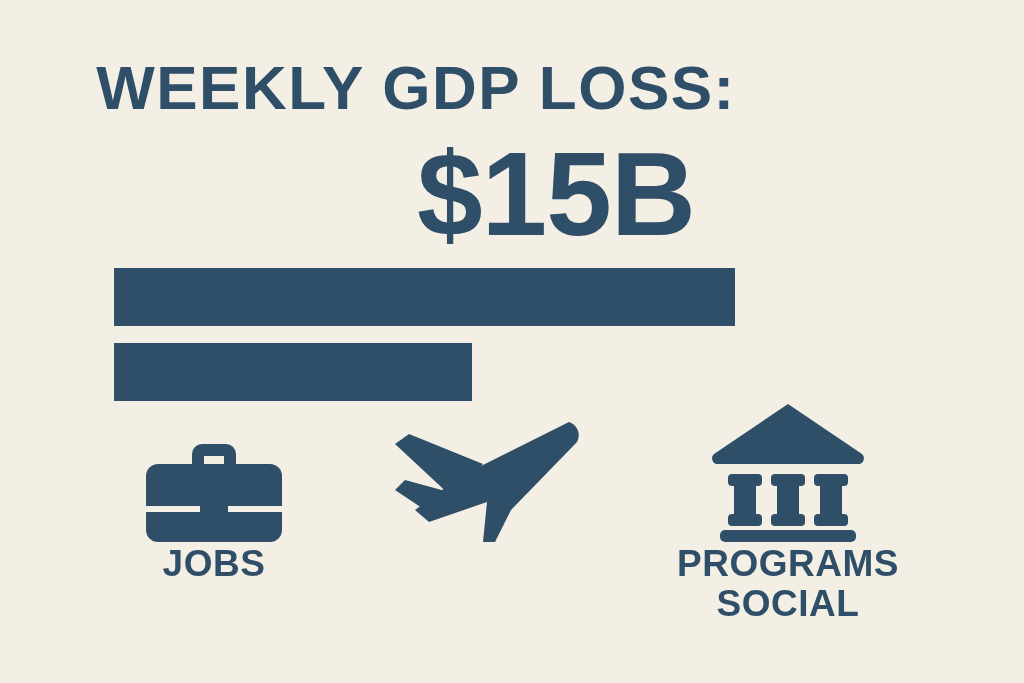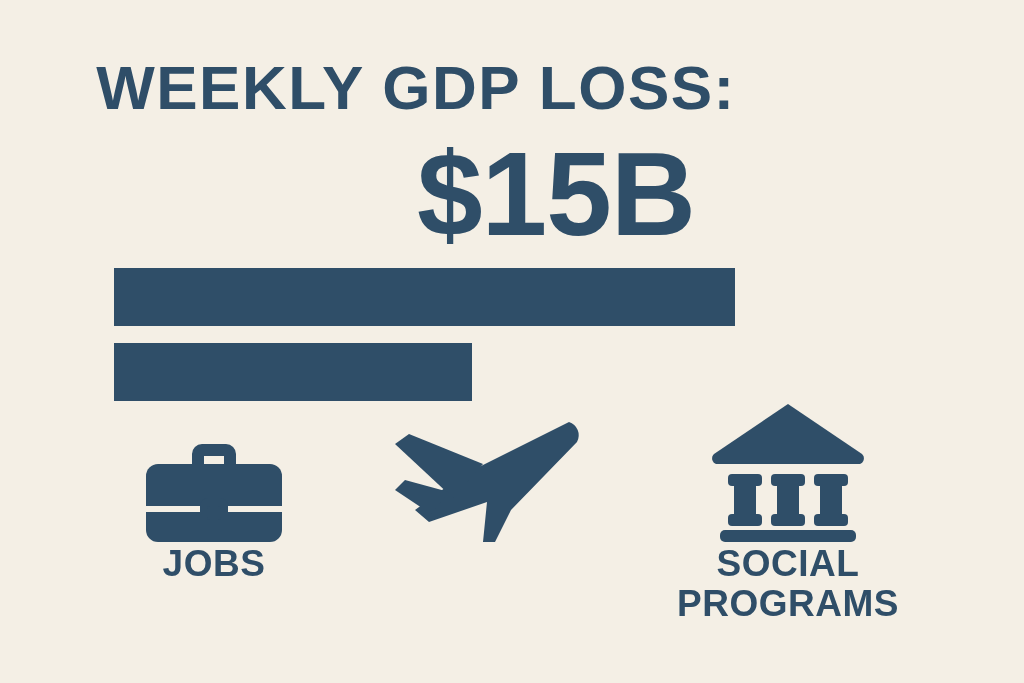--- a/index.html
+++ b/index.html
@@ -170,19 +170,19 @@
           <rect x="61" y="112" width="34" height="12" rx="4" fill="#2f4e68"></rect>
 
           <rect x="104" y="72" width="34" height="12" rx="4" fill="#2f4e68"></rect>
           <rect x="110" y="82" width="22" height="34" fill="#2f4e68"></rect>
           <rect x="104" y="112" width="34" height="12" rx="4" fill="#2f4e68"></rect>
 
           <rect x="10" y="128" width="136" height="12" rx="5" fill="#2f4e68"></rect>
         </svg>
       </div>
       <div class="icon-label" style="color: rgb(47, 78, 104);">
+        <span class="label-line">PROGRAMS</span>
         <span class="label-line">SOCIAL</span>
-        <span class="label-line">PROGRAMS</span>
       </div>
     </div>
 
   </div>
 </div>
 
 </body></html>

